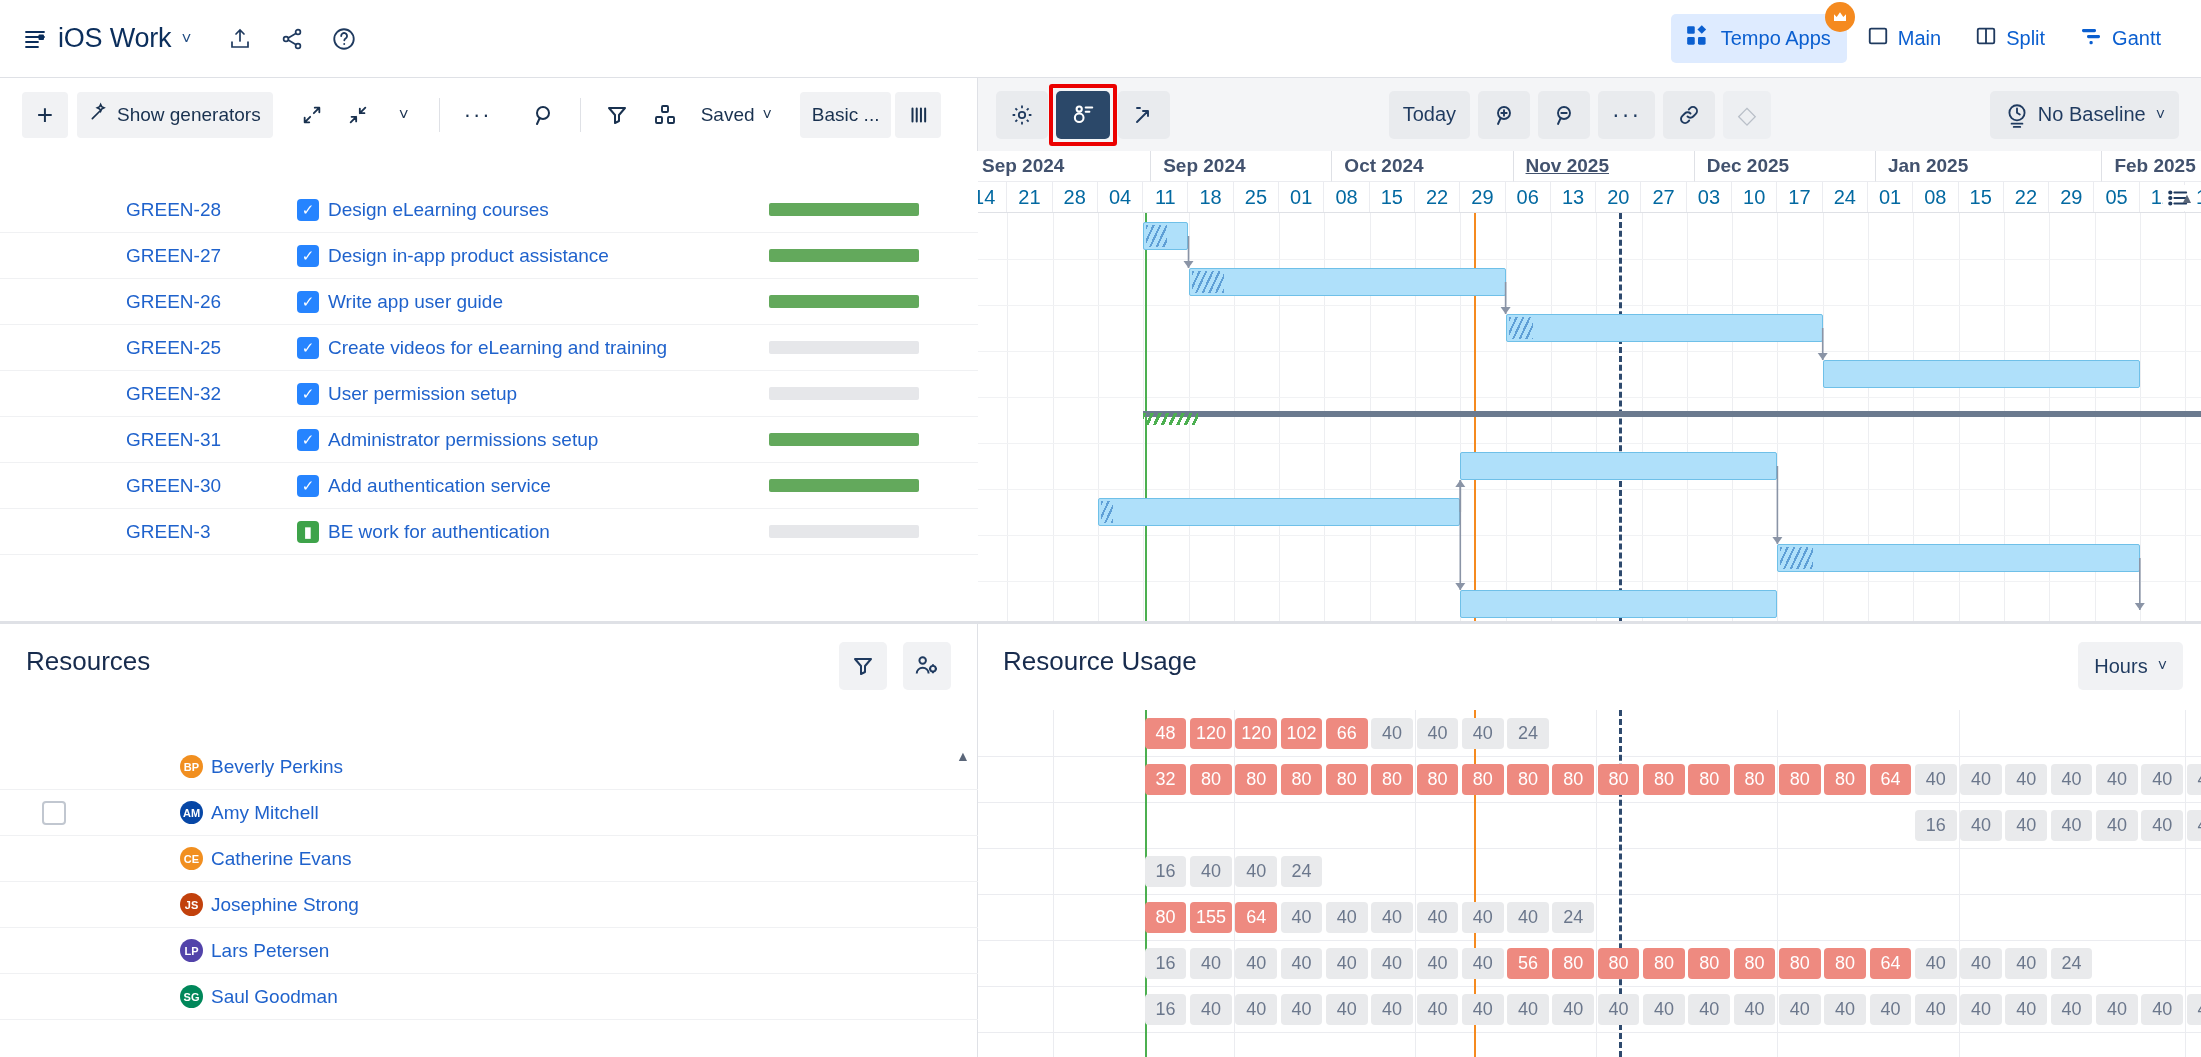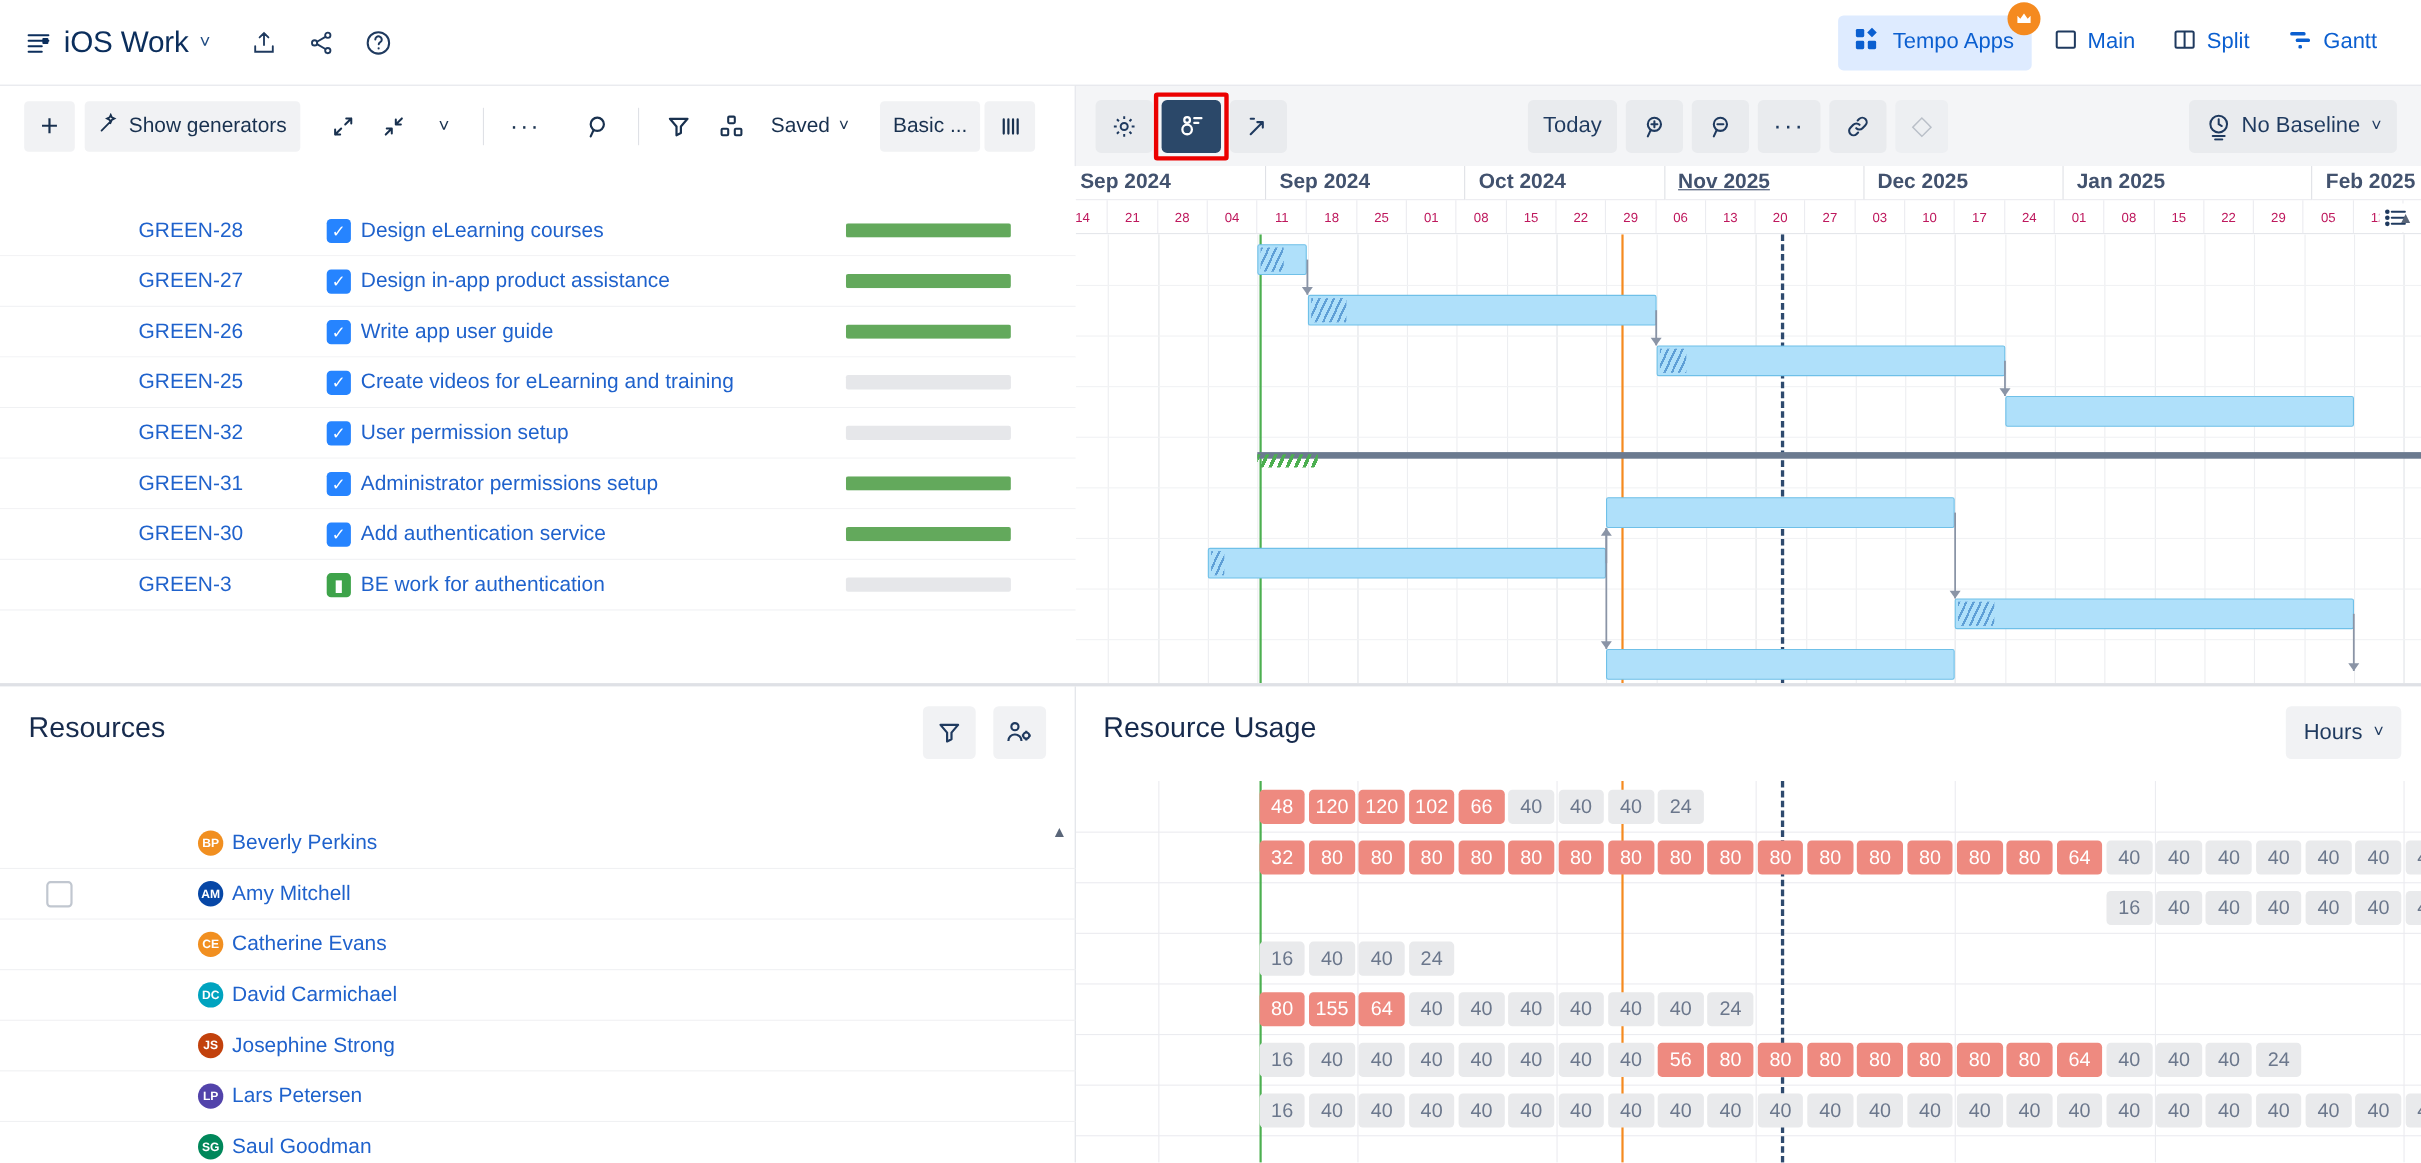--- a/index.html
+++ b/index.html
@@ -99,21 +99,21 @@
   }
   .tl-months { display: flex; height: 31px; justify-content: center; }
   .tl-month {
     border-right: 1px solid #DFE1E6; border-bottom: 1px solid #EBECF0;
     font-size: 19px; font-weight: bold; color: #42526E;
     display: flex; align-items: center; padding-left: 12px; flex: none;
   }
   .tl-weeks { display: flex; height: 31px; }
   .tl-week {
     width: 45.3px; flex: none; border-right: 1px solid #EBECF0;
-    font-size: 12px; color: #be185d;
+    font-size: 20px; color: #0369a1;
     display: flex; align-items: center; justify-content: center;
   }
   .tl-listicon {
     position: absolute; right: 8px; top: 34px; width: 30px; height: 26px;
     display: flex; align-items: center; justify-content: center; background:#fff;
   }
 
   
   .tbl-head {
     position: absolute; left: 0; top: 151px; width: 978px; height: 36px;
@@ -682,24 +682,20 @@
             <div class="res-name">Beverly Perkins</div>
           </div>
           <div class="res-row">
             <div class="res-chk"></div>
             <div class="res-av" style="background: rgb(7, 71, 166);">AM</div>
             <div class="res-name">Amy Mitchell</div>
           </div>
           <div class="res-row">
             <div class="res-av" style="background: rgb(241, 143, 32);">CE</div>
             <div class="res-name">Catherine Evans</div>
-          </div>
-          <div class="res-row">
-            <div class="res-av" style="background: rgb(0, 163, 191);">DC</div>
-            <div class="res-name">David Carmichael</div>
           </div>
           <div class="res-row">
             <div class="res-av" style="background: #c2410c;">JS</div>
             <div class="res-name">Josephine Strong</div>
           </div>
           <div class="res-row">
             <div class="res-av" style="background: rgb(82, 67, 170);">LP</div>
             <div class="res-name">Lars Petersen</div>
           </div>
           <div class="res-row">

